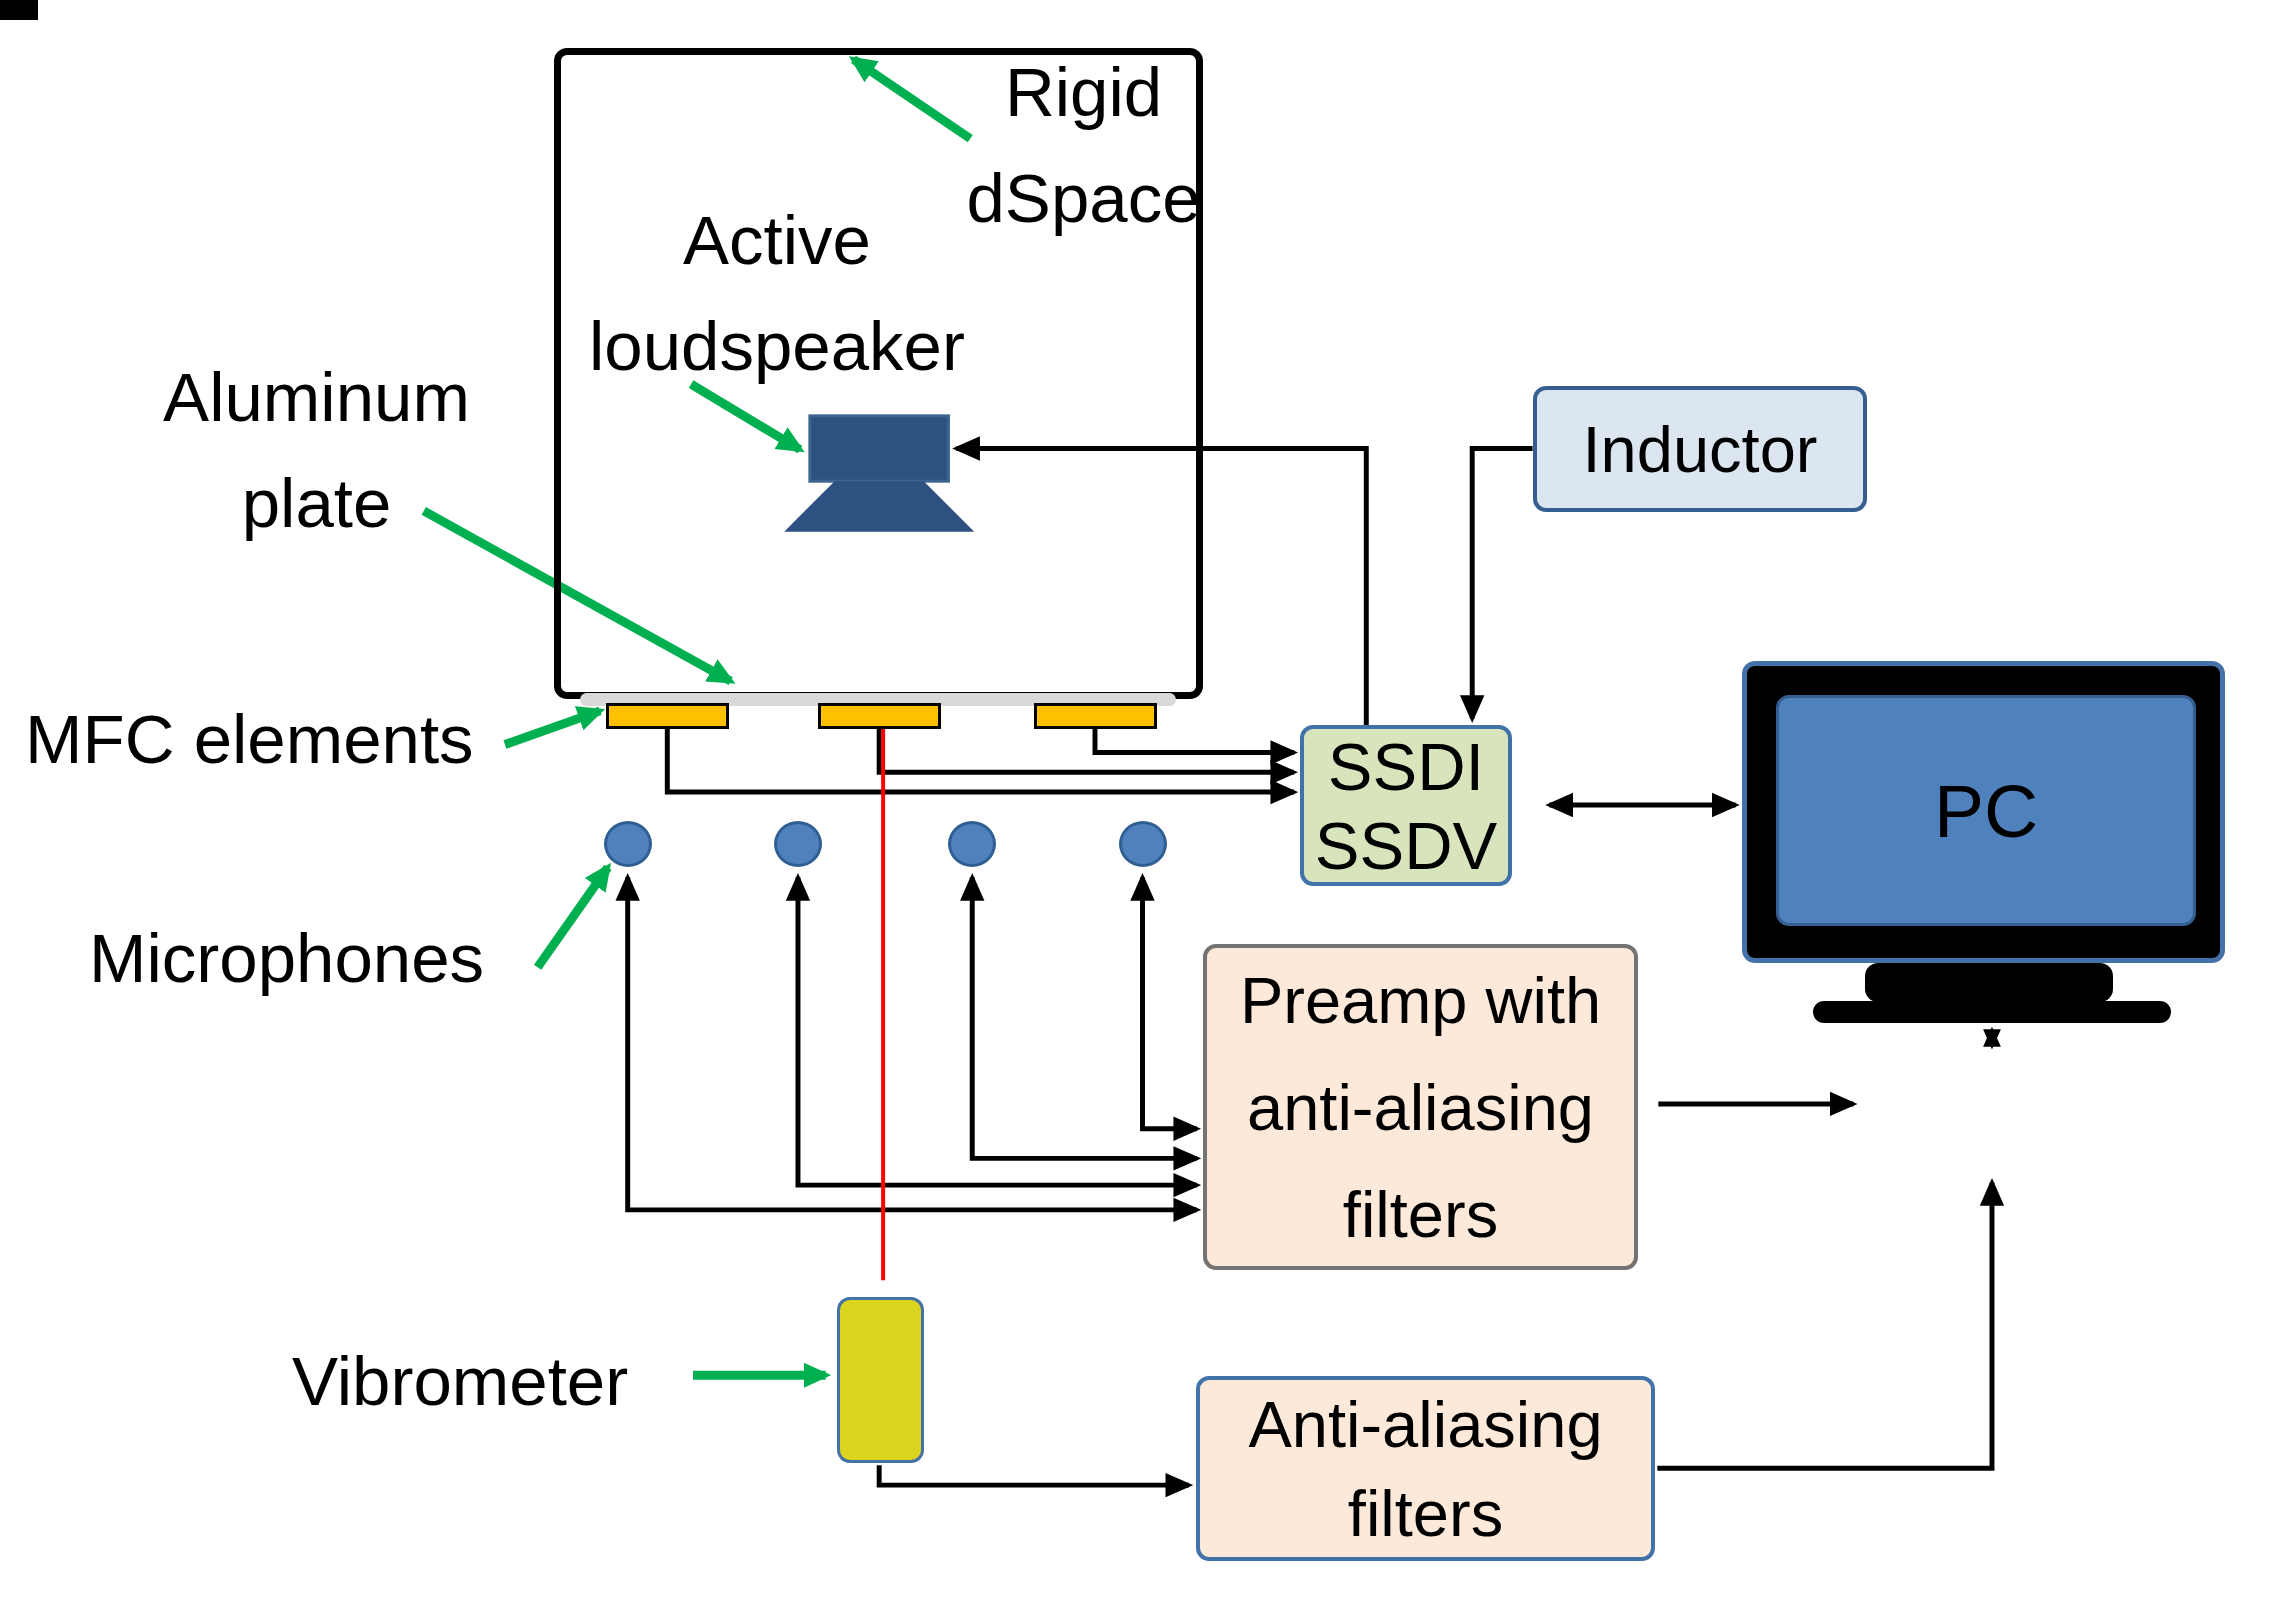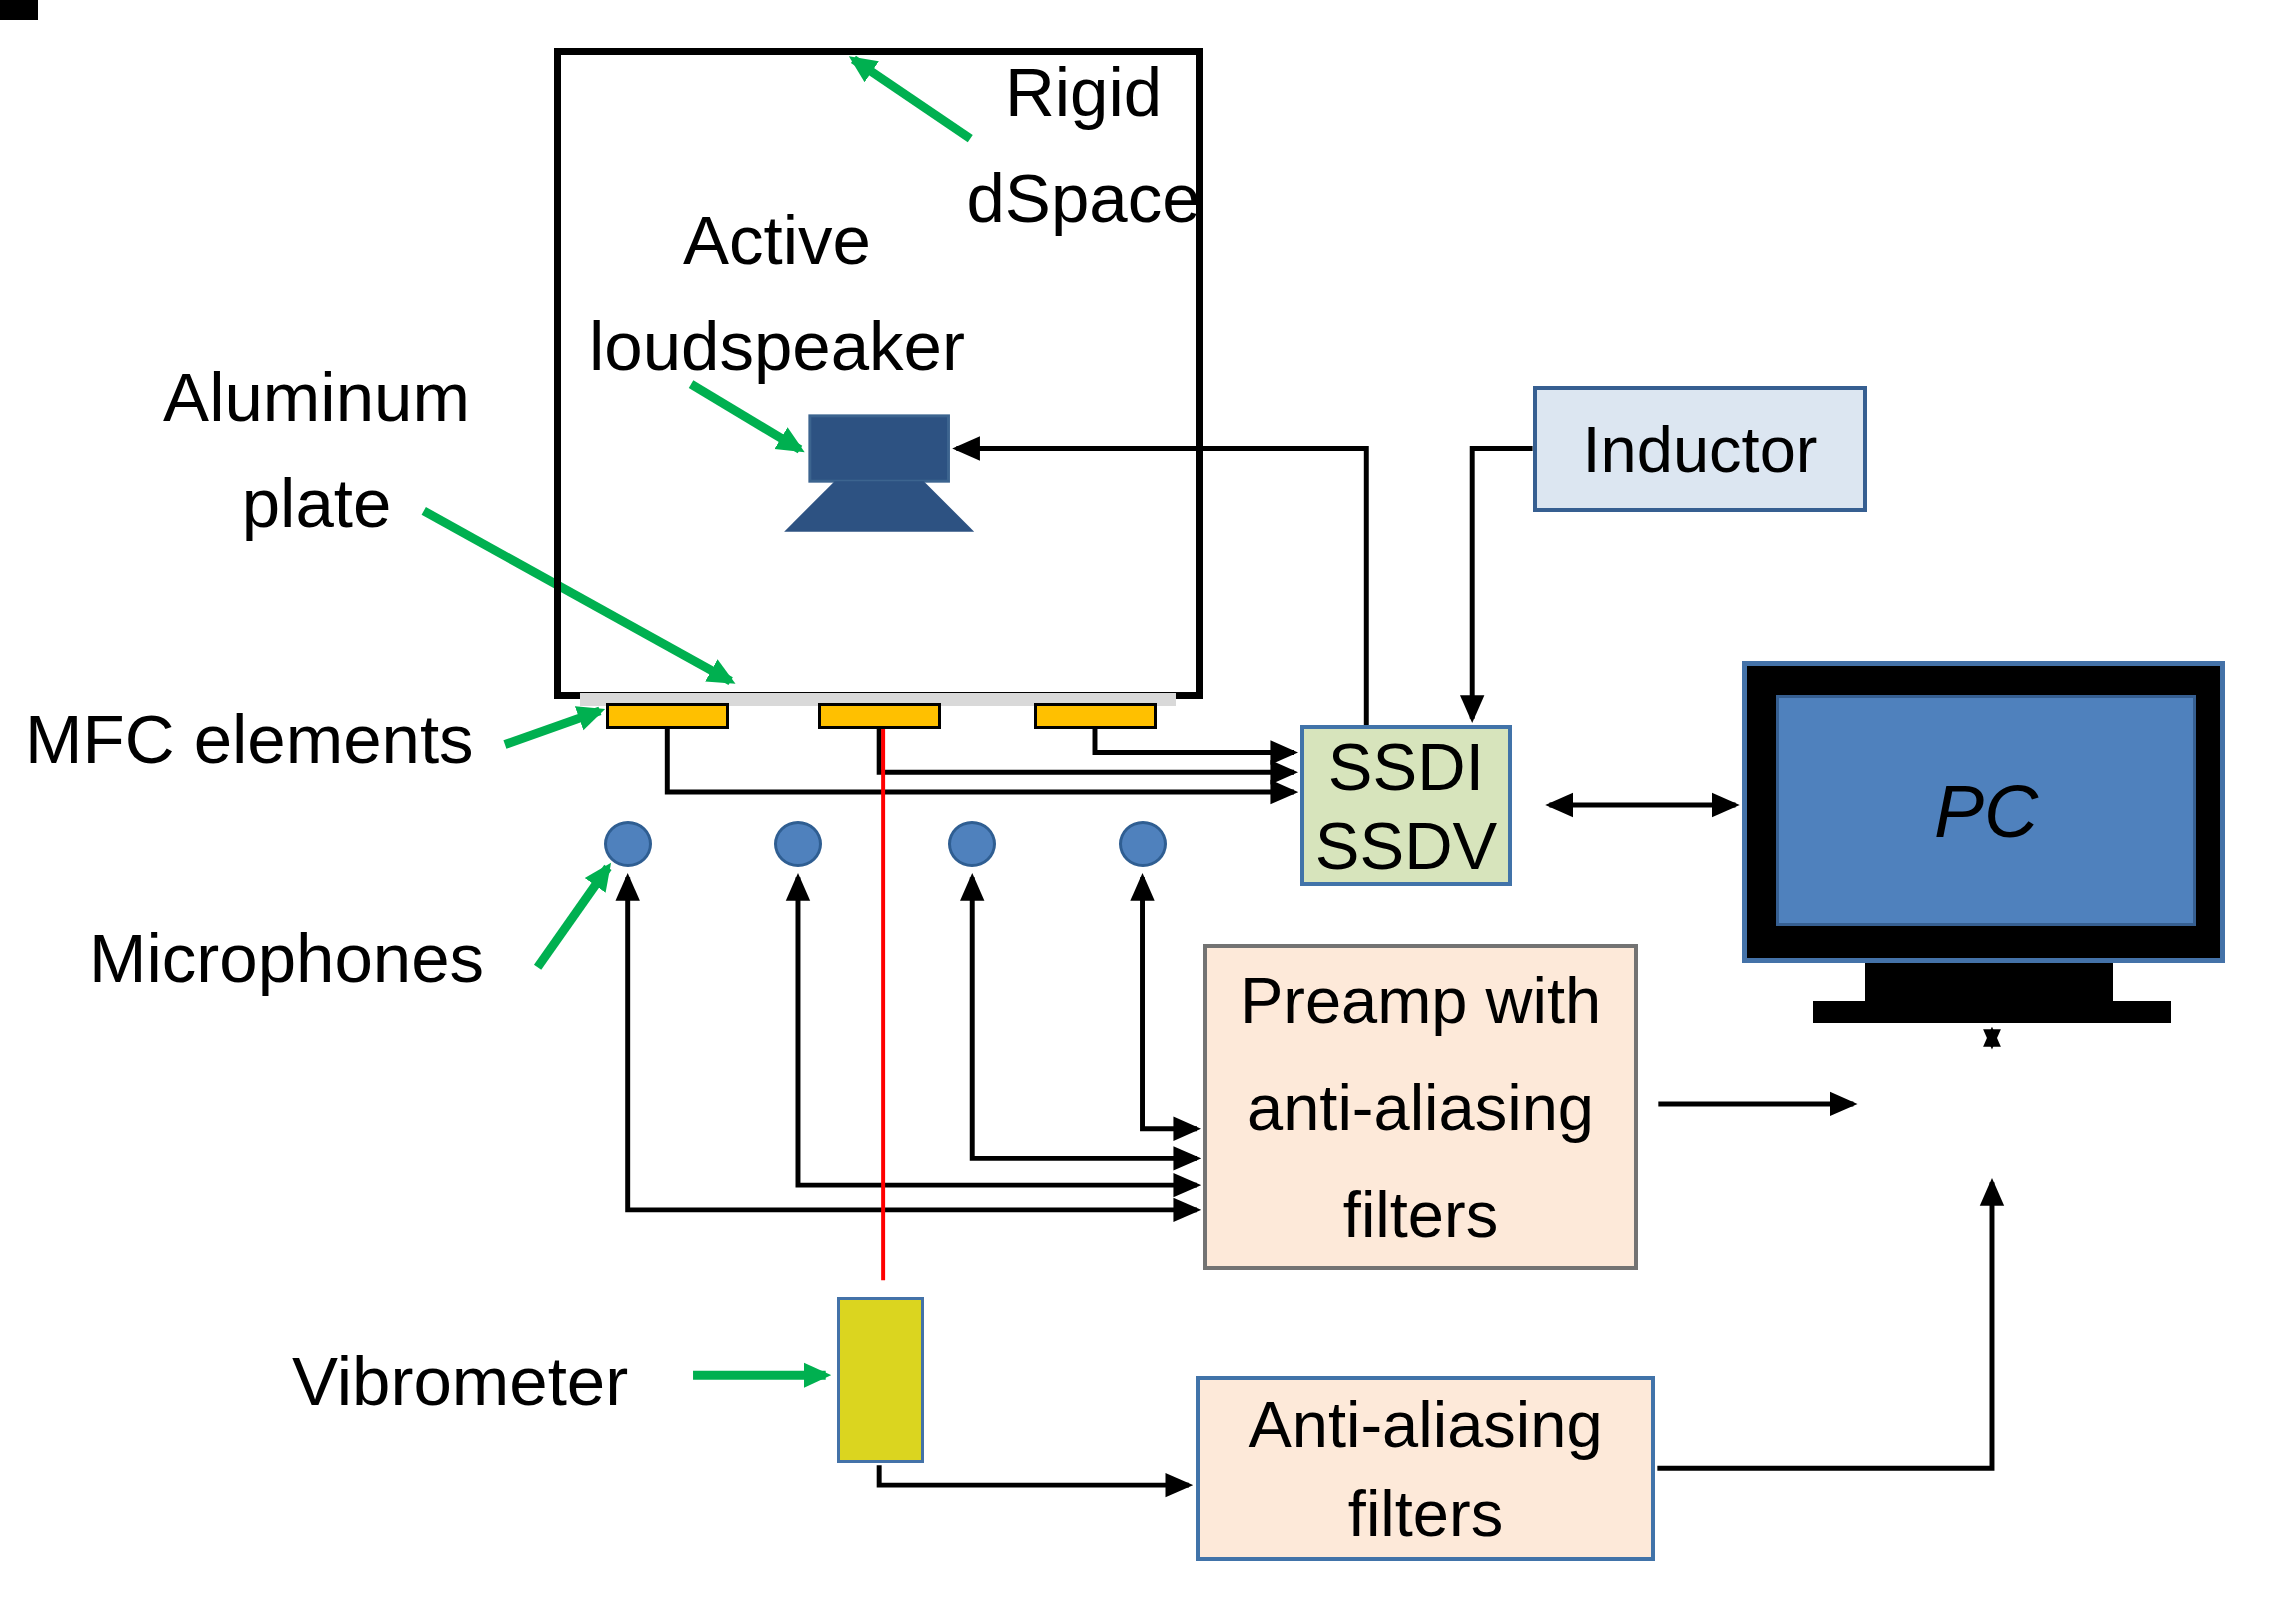--- a/index.html
+++ b/index.html
@@ -1,40 +1,40 @@
 <!DOCTYPE html>
 <html><head>
 <meta charset="utf-8">
 <style>
   html,body{margin:0;padding:0;background:#ffffff;}
   #canvas{position:relative;width:2289px;height:1598px;background:#ffffff;overflow:hidden;
           font-family:"Liberation Sans", sans-serif;color:#000;}
   #wires{position:absolute;left:0;top:0;width:2289px;height:1598px;z-index:1;}
   .node{position:absolute;box-sizing:border-box;z-index:2;display:flex;flex-direction:column;
-        align-items:center;justify-content:center;text-align:center;}
+        align-items:center;justify-content:center;text-align:center;border-radius:13px;}
   .lbl{position:absolute;z-index:3;text-align:center;font-size:69px;line-height:106px;white-space:nowrap;}
   
   .casing{left:554px;top:48px;width:649px;height:651px;border:7px solid #000;background:transparent;}
   .plate{left:580px;top:693px;width:596px;height:13px;background:#D9D9D9;z-index:4;}
   .mfc{position:absolute;width:123px;height:26px;background:#FFC000;border:3px solid #000;
        box-sizing:border-box;z-index:5;}
   .mic{position:absolute;width:48px;height:46px;border-radius:50%;background:#4F81BD;
        border:3px solid #2F5E92;box-sizing:border-box;z-index:5;}
   
   .inductor{left:1533px;top:386px;width:334px;height:126px;background:#DCE6F1;border:4px solid #365F91;font-size:65px;}
   .ssdi{left:1300px;top:725px;width:212px;height:161px;background:#D7E4BC;border:4px solid #4173A9;
         font-size:67px;line-height:79px;}
   .preamp{left:1203px;top:944px;width:435px;height:326px;background:#FDE9D9;border:4px solid #737373;
         font-size:65px;line-height:107px;}
   .aa{left:1196px;top:1376px;width:459px;height:185px;background:#FDE9D9;border:4px solid #4173A9;
         font-size:65px;line-height:89px;}
   .dspace{left:1860px;top:1053px;width:262px;height:122px;background:#E9EFDB;border:4px solid #4173A9;font-size:63px;}
   
   .pc-frame{left:1742px;top:661px;width:483px;height:302px;background:#000;border:5px solid #4472A8;}
-  .pc-screen{left:1776px;top:695px;width:420px;height:231px;background:#4F81BD;border:3px solid #365F91;font-size:75px;font-style:italic;}
+  .pc-screen{left:1776px;top:695px;width:420px;height:231px;background:#4F81BD;border:3px solid #365F91;font-size:75px;}
   .pc-neck{left:1865px;top:963px;width:248px;height:39px;background:#000;}
   .pc-base{left:1813px;top:1001px;width:358px;height:22px;background:#000;}
   
   .vib{left:837px;top:1297px;width:87px;height:166px;background:#DBD51F;border:3px solid #4472A8;}
   .vib-cap{left:865px;top:1278px;width:38px;height:20px;background:#000;z-index:3;}
 </style>
 </head>
 <body>
 
 <div id="canvas">

